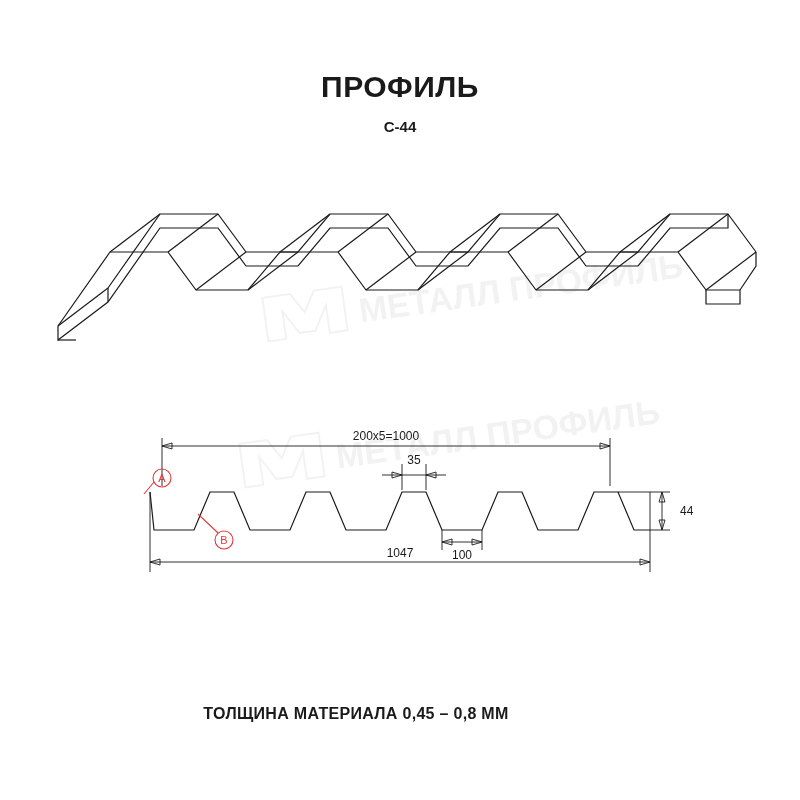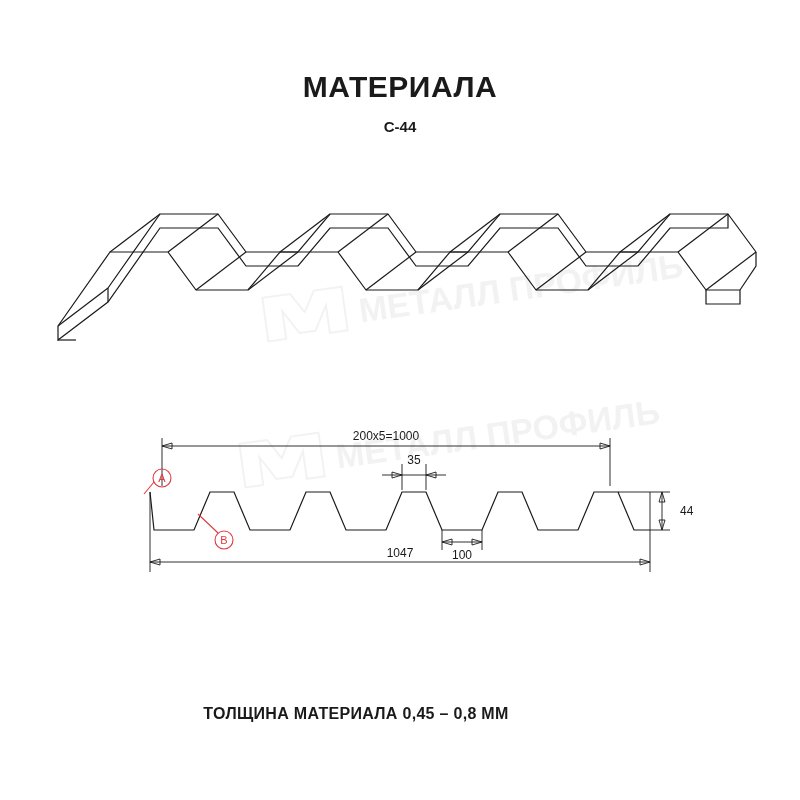--- a/index.html
+++ b/index.html
@@ -74,21 +74,21 @@
   .thin { fill: none; stroke: #1a1a1a; stroke-width: 0.9; }
   .red { fill: none; stroke: #e03a3e; stroke-width: 1.1; }
   .redtext { fill: #e03a3e; font-size: 11px; font-family: "Liberation Sans", sans-serif; }
   .dimtext { fill: #1a1a1a; font-size: 12px; font-family: "Liberation Sans", sans-serif; }
 </style>
 </head>
 <body>
 
 <div class="page">
 
-  <div class="title">МАТЕРИАЛА</div>
+  <div class="title">ПРОФИЛЬ</div>
   <div class="subtitle">С-44</div>
 
   <div class="wm wm1">
     <svg width="380" height="90" viewBox="0 0 380 90">
       <g transform="rotate(-8 190 45)">
         <path class="stroke" d="M6 64 L6 20 L34 20 L46 40 L58 20 L86 20 L86 64 L68 64 L68 36 L54 60 L38 60 L24 36 L24 64 Z" style="stroke:#e6e6e6;stroke-width:2;fill:none"></path>
         <text x="100" y="58" style="fill:#e6e6e6;font-size:34px;font-weight:bold;font-family:'Liberation Sans',sans-serif">МЕТАЛЛ ПРОФИЛЬ</text>
       </g>
     </svg>
   </div>

